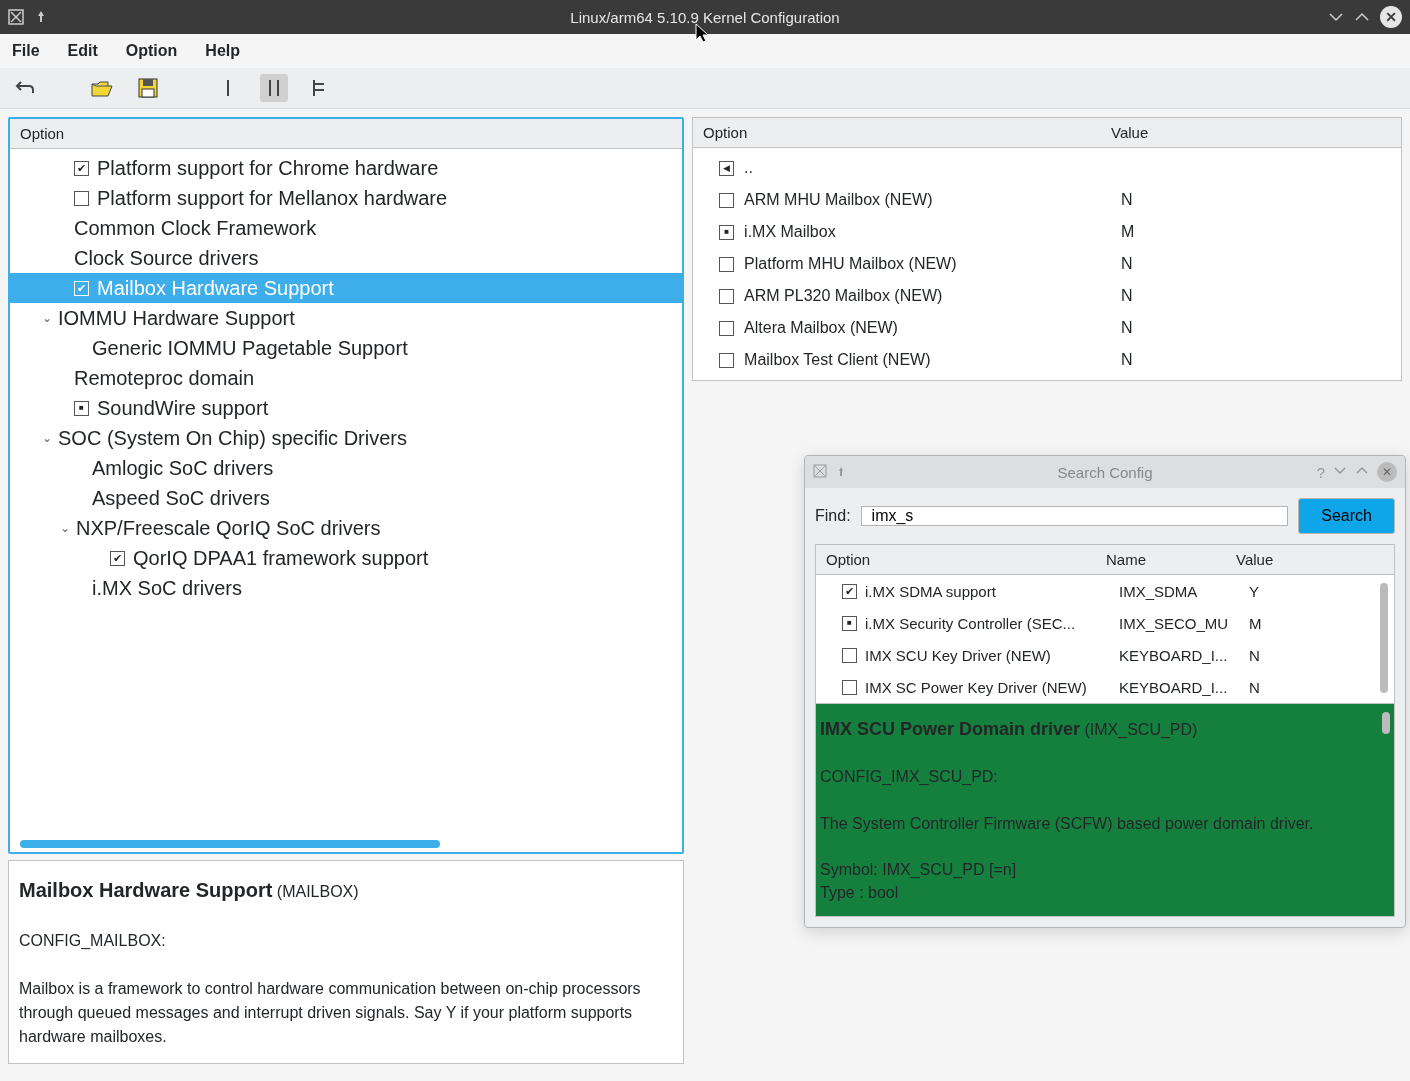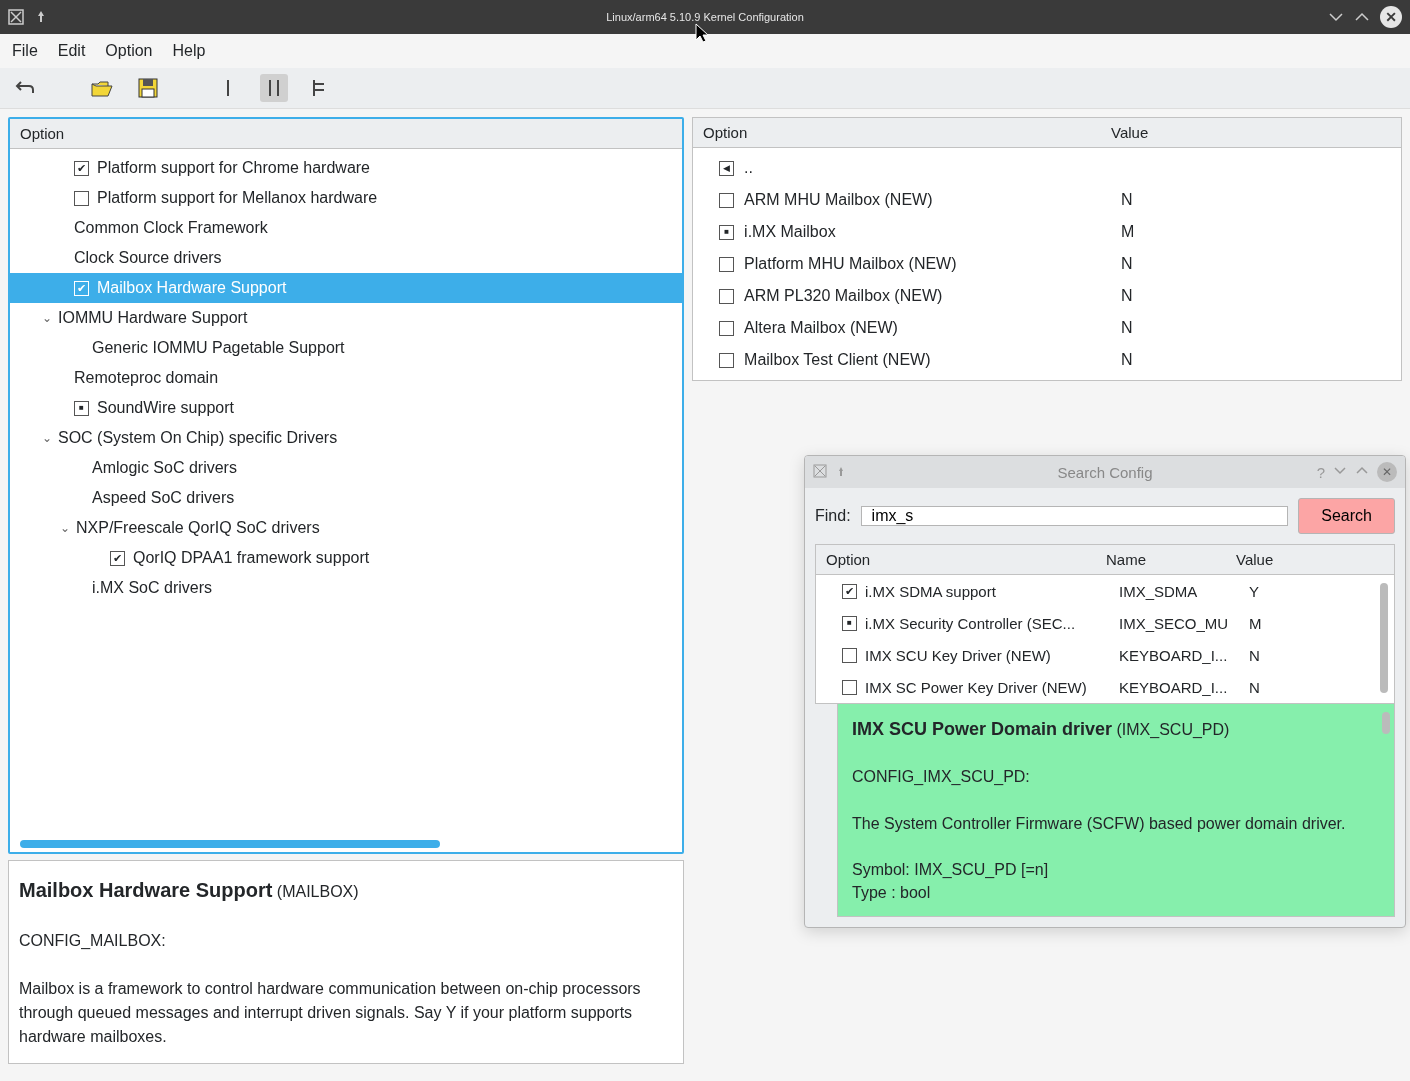--- a/index.html
+++ b/index.html
@@ -1,25 +1,25 @@
 <!DOCTYPE html>
 <html><head>
 <meta charset="utf-8">
 <style>
 * { box-sizing: border-box; margin: 0; padding: 0; font-family: -apple-system, BlinkMacSystemFont, "Segoe UI", Arial, sans-serif; }
 body { background: #f5f5f5; font-size: 15px; color: #232629; }
 
 .titlebar { background: #3a3a3a; color: #e6e6e6; height: 34px; display: flex; align-items: center; padding: 0 8px; position: relative; }
 .titlebar .left-controls { display: flex; gap: 10px; align-items: center; }
-.titlebar .title { position: absolute; left: 50%; transform: translateX(-50%); font-size: 11px; }
+.titlebar .title { position: absolute; left: 50%; transform: translateX(-50%); font-size: 15px; }
 .titlebar .right-controls { margin-left: auto; display: flex; gap: 10px; align-items: center; }
 .titlebar svg { display: block; }
 .close-btn { width: 22px; height: 22px; border-radius: 50%; background: #e6e6e6; color: #3a3a3a; display: flex; align-items: center; justify-content: center; font-weight: bold; font-size: 14px; }
 
-.menubar { background: #f5f5f5; padding: 8px 12px; display: flex; gap: 20px; font-size: 16px; }
+.menubar { background: #f5f5f5; padding: 8px 12px; display: flex; gap: 28px; font-size: 16px; font-weight: bold; }
 .menubar span { cursor: default; }
 
 .toolbar { background: #eceef0; padding: 6px 12px; display: flex; gap: 18px; align-items: center; border-bottom: 1px solid #ddd; }
 .tbtn { width: 28px; height: 28px; display: flex; align-items: center; justify-content: center; }
 .tbtn.pressed { background: #d0d0d0; border-radius: 3px; }
 
 .main { display: flex; padding: 8px; gap: 8px; height: calc(100vh - 34px - 42px - 42px); }
 .leftcol { flex: 0 0 48.5%; display: flex; flex-direction: column; gap: 4px; }
 .rightcol { flex: 1; display: flex; flex-direction: column; gap: 8px; position: relative; }
 
@@ -34,21 +34,21 @@
 .tree-row { display: flex; align-items: center; height: 30px; padding-left: 10px; position: relative; }
 .tree-row.selected { background: #3daee9; color: white; }
 .tree-row .ind { display: inline-block; }
 .tree-row .chk { width: 15px; height: 15px; border: 1.5px solid #555; margin-right: 8px; display: inline-flex; align-items: center; justify-content: center; font-size: 11px; background: white; }
 .tree-row.selected .chk { border-color: white; background: transparent; }
 .tree-row .chk.checked::after { content: "✔"; font-size: 11px; color: #232629; }
 .tree-row.selected .chk.checked::after { color: white; }
 .tree-row .chk.dot::after { content: "■"; font-size: 8px; color: #232629; position: relative; top: -1px; }
 .tree-row .chev { width: 18px; display: inline-flex; align-items: center; justify-content: center; color: #666; font-size: 12px; margin-right: 2px; }
 .tree-row .spacer { width: 18px; display: inline-block; }
-.tree-row .label { font-size: 16px; }
+.tree-row .label { font-size: 20px; }
 
 .right-top { border: 1px solid #c2c2c2; background: white; flex: 0 0 auto; }
 .right-top .panel-header { border: none; border-bottom: 1px solid #c2c2c2; }
 .right-list { padding: 4px 0; }
 .right-row { display: flex; align-items: center; height: 32px; padding-left: 26px; }
 .right-row .chk { width: 15px; height: 15px; border: 1.5px solid #555; margin-right: 10px; display: inline-flex; align-items: center; justify-content: center; font-size: 9px; background: white; }
 .right-row .chk.dot::after { content: "■"; font-size: 8px; color: #232629; position: relative; top: -1px; }
 .right-row .rarrow { width: 15px; height: 15px; border: 1.5px solid #555; margin-right: 10px; display: inline-flex; align-items: center; justify-content: center; background: white; font-size: 10px; }
 .right-row .rarrow::after { content: "◀"; font-size: 9px; color: #232629; }
 .right-row .rlabel { flex: 1; font-size: 16px; }
@@ -63,34 +63,34 @@
 
 .search-dialog { position: absolute; top: 338px; right: -4px; width: 602px; background: #eceef0; border: 1px solid #b5b5b5; box-shadow: 0 4px 16px rgba(0,0,0,.15); border-radius: 4px; overflow: hidden; }
 .search-titlebar { background: #dcdee0; color: #888; height: 32px; display: flex; align-items: center; padding: 0 8px; font-size: 15px; position: relative; }
 .search-titlebar .stitle { position: absolute; left: 50%; transform: translateX(-50%); }
 .search-titlebar .right { margin-left: auto; display: flex; gap: 8px; align-items: center; }
 .search-titlebar .sclose { width: 20px; height: 20px; border-radius: 50%; background: #bbb; color: #666; display: flex; align-items: center; justify-content: center; font-size: 12px; }
 .search-body { padding: 10px; }
 .search-find { display: flex; align-items: center; gap: 10px; margin-bottom: 10px; }
 .search-find label { font-size: 16px; }
 .search-find input { flex: 1; height: 20px; border: 1px solid #b5b5b5; padding: 0 10px; font-size: 16px; background: white; }
-.search-find button { height: 36px; padding: 0 22px; border: 1px solid #b5b5b5; background: #fca5a5; font-size: 16px; border-radius: 3px; }
+.search-find button { height: 36px; padding: 0 22px; border: 1px solid #b5b5b5; background: #0ea5e9; font-size: 16px; border-radius: 3px; }
 .search-results { background: white; border: 1px solid #c2c2c2; }
 .search-header { background: #eceef0; border-bottom: 1px solid #c2c2c2; display: flex; padding: 6px 10px; font-size: 15px; }
 .search-header .sc1 { flex: 0 0 280px; }
 .search-header .sc2 { flex: 0 0 130px; }
 .search-header .sc3 { flex: 1; }
 .search-row { display: flex; align-items: center; height: 32px; padding-left: 26px; font-size: 15px; }
 .search-row .chk { width: 15px; height: 15px; border: 1.5px solid #555; margin-right: 8px; display: inline-flex; align-items: center; justify-content: center; background: white; }
 .search-row .chk.checked::after { content: "✔"; font-size: 11px; color: #232629; }
 .search-row .chk.dot::after { content: "■"; font-size: 8px; color: #232629; position: relative; top: -1px; }
 .search-row .sc1 { flex: 0 0 254px; white-space: nowrap; overflow: hidden; text-overflow: ellipsis; }
 .search-row .sc2 { flex: 0 0 130px; white-space: nowrap; overflow: hidden; text-overflow: ellipsis; }
 .search-row .sc3 { flex: 1; }
-.search-info { background: #86efac; border: 1px solid #c2c2c2; border-top: none; padding: 12px 14px; font-size: 16px; line-height: 1.45; position: relative; margin-left: 22px; }
+.search-info { background: #15803d; border: 1px solid #c2c2c2; border-top: none; padding: 12px 4px; font-size: 16px; line-height: 1.45; position: relative; }
 .search-info .sbar { position: absolute; right: 4px; top: 8px; width: 8px; height: 22px; background: #bbb; border-radius: 4px; }
 .search-results .sbar2 { position: absolute; right: 6px; top: 38px; width: 8px; height: 110px; background: #bbb; border-radius: 4px; }
 .search-results { position: relative; }
 .cursor { position: absolute; top: 22px; left: 49.2%; pointer-events: none; }
 </style>
 </head>
 <body>
 
 <div class="titlebar">
   <div class="left-controls">

